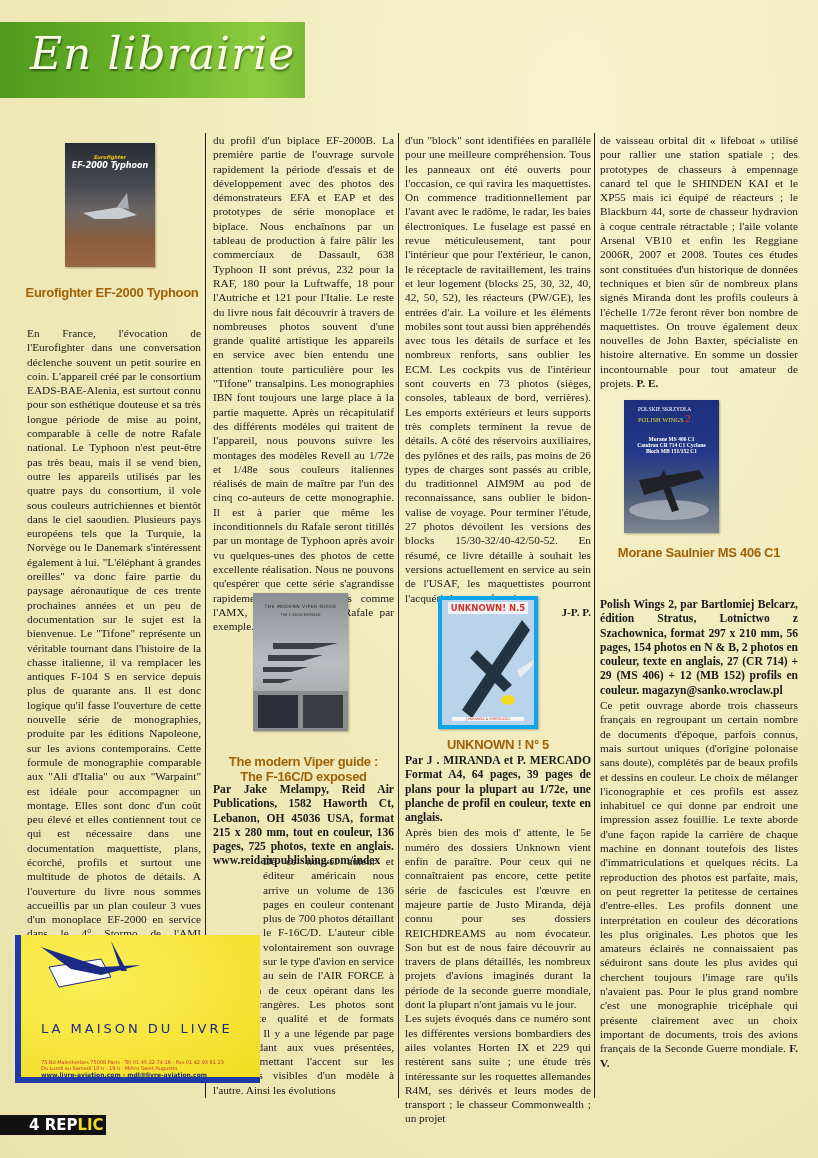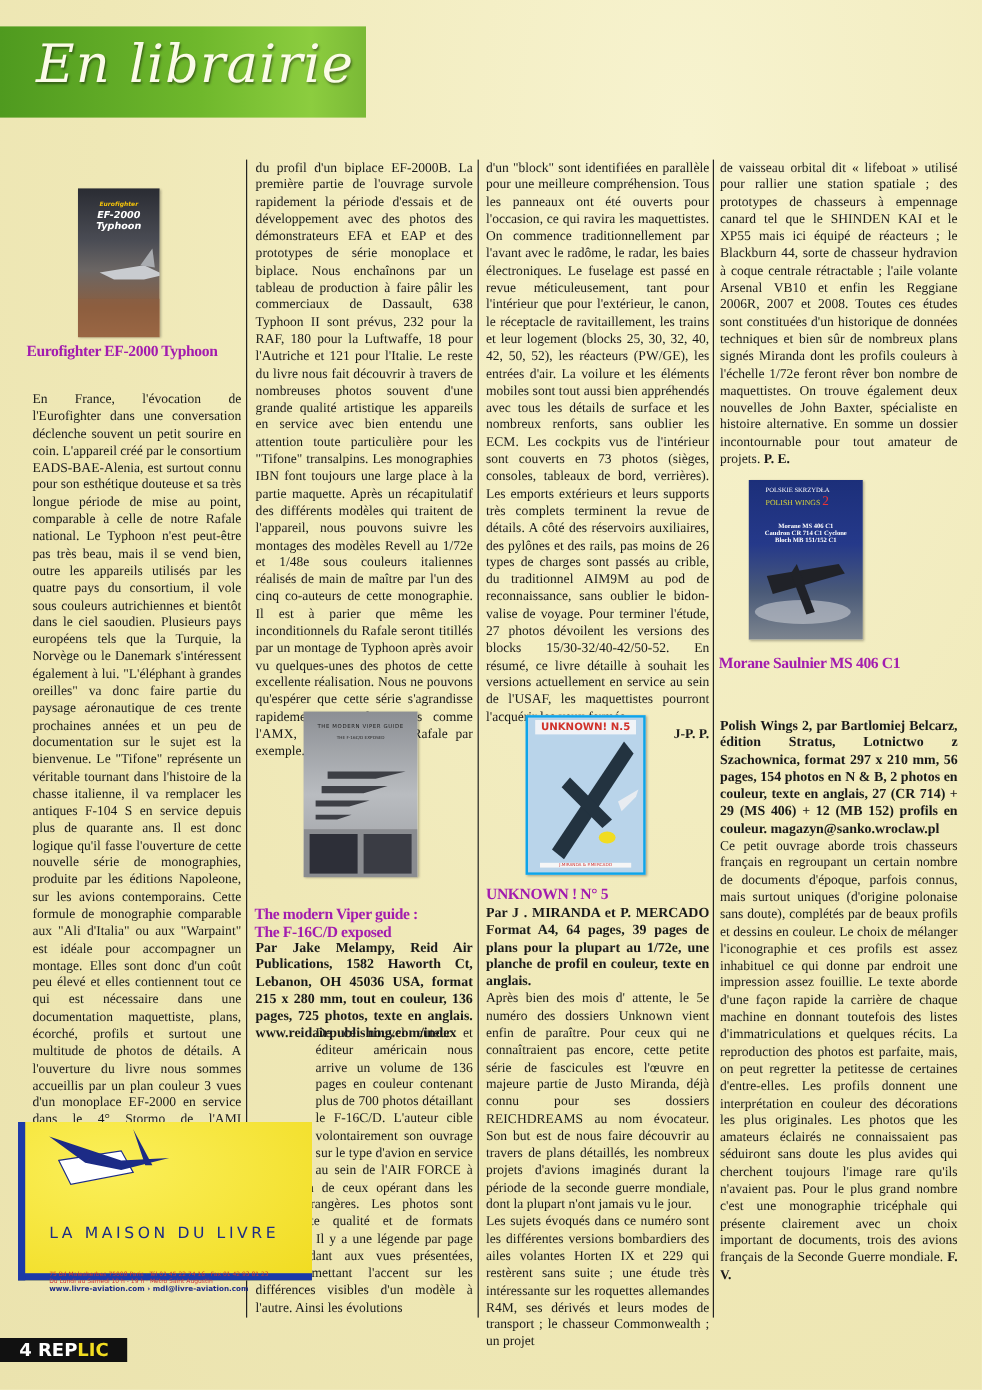--- a/index.html
+++ b/index.html
@@ -22,58 +22,58 @@
     text-shadow: 1px 2px 2px rgba(0,0,0,0.45);
   }
   .col-rule { position: absolute; width: 1px; background: #222; }
   .col {
     position: absolute; font-size: 11.3px; line-height: 14.3px; text-align: justify;
   }
   .col p { margin-bottom: 0; }
   .bold { font-weight: bold; }
   .sig { font-weight: bold; }
   .book-title {
-    font-family: Liberation Serif, serif; font-weight: bold; color: #a21caf;
-    font-size: 13px; line-height: 15px; letter-spacing: -0.3px;
+    font-family: Liberation Sans, sans-serif; font-weight: bold; color: #a16207;
+    text-align: center; font-size: 13px; line-height: 15px; letter-spacing: -0.3px;
   }
   .cover { position: absolute; box-shadow: 1px 1px 2px rgba(0,0,0,0.3); overflow: hidden; }
   .cover-typhoon {
     background: linear-gradient(180deg, #2a2c33 0%, #4a4c54 35%, #6b6664 55%, #8a5e40 80%, #a5704a 100%);
   }
   .cover-viper { background: linear-gradient(180deg, #8c8f94 0%, #b9bcc0 50%, #9a9ca0 100%); }
-  .cover-unknown { background: #b9d4ea; border: 2px solid #0ea5e9; }
+  .cover-unknown { background: #b9d4ea; border: 4px solid #0ea5e9; }
   .cover-polish { background: linear-gradient(180deg, #1c2f7a 0%, #25398a 40%, #4a5a78 70%, #7d858f 100%); }
   .ad {
-    position: absolute; left: 15px; top: 935px; width: 245px; height: 132px;
+    position: absolute; left: 15px; top: 935px; width: 245px; height: 148px;
     background: #f5e63a;
     background-image: radial-gradient(ellipse at 30% 30%, #fbef59 0%, #f1dc22 100%);
     border-left: 6px solid #1d3aa8; border-bottom: 6px solid #1d3aa8;
   }
   .ad-line1 { position: absolute; left: 20px; top: 86px; font-family: "DejaVu Sans", sans-serif; font-size: 13px; letter-spacing: 3px; color: #1c2b86; }
   .ad-line2 { position: absolute; left: 20px; top: 100px; font-family: "DejaVu Sans", sans-serif; font-weight: bold; font-size: 21px; letter-spacing: 12px; color: #1c2b86; }
   .ad-small { position: absolute; left: 20px; font-family: "DejaVu Sans", sans-serif; font-size: 5px; color: #c33; white-space: nowrap; }
   .ad-web { position: absolute; left: 20px; top: 136px; font-family: "DejaVu Sans", sans-serif; font-weight: bold; font-size: 6px; color: #1c2b86; white-space: nowrap; }
   .footer-tag {
     position: absolute; left: 0; top: 1115px; width: 106px; height: 20px; background: #111;
-    font-family: "DejaVu Sans", sans-serif; font-weight: bold; color: #fff; font-size: 15px; line-height: 20px; padding-left: 16px;
+    font-family: "DejaVu Sans", sans-serif; font-weight: bold; color: #fff; font-size: 15px; line-height: 20px; padding-left: 29px;
   }
   .footer-tag .lic { color: #f1dc22; }
 </style>
 </head>
 <body>
 
 <div class="banner">
   <div class="banner-title">En librairie</div>
 </div>
 
 <div class="col-rule" style="left:205px; top:133px; height:965px;"></div>
 <div class="col-rule" style="left:398px; top:133px; height:965px;"></div>
 <div class="col-rule" style="left:594px; top:133px; height:965px;"></div>
 
-<div class="cover cover-typhoon" style="left:65px; top:157px; width:68px; height:124px;">
+<div class="cover cover-typhoon" style="left:65px; top:143px; width:90px; height:124px;">
   <div style="position:absolute; top:11px; width:100%; text-align:center; font-family:'DejaVu Sans',sans-serif; font-size:5px; color:#f3c20a; font-style:italic; font-weight:bold;">Eurofighter</div>
   <div style="position:absolute; top:18px; width:100%; text-align:center; font-family:'DejaVu Sans',sans-serif; font-size:8px; color:#fff; font-style:italic; font-weight:bold;">EF-2000 Typhoon</div>
   <svg width="90" height="124" style="position:absolute; left:0; top:0;">
     <polygon points="18,70 55,64 72,72 55,76 30,76" fill="#c9ccd0"></polygon>
     <polygon points="52,64 62,50 64,66" fill="#a9acb0"></polygon>
     <rect x="0" y="92" width="90" height="32" fill="#8f5d3d" opacity="0.5"></rect>
   </svg>
 </div>
 <div class="book-title" style="position:absolute; left:22px; top:285px; width:180px;">
   <span>Eurofighter EF-2000 Typhoon</span>

